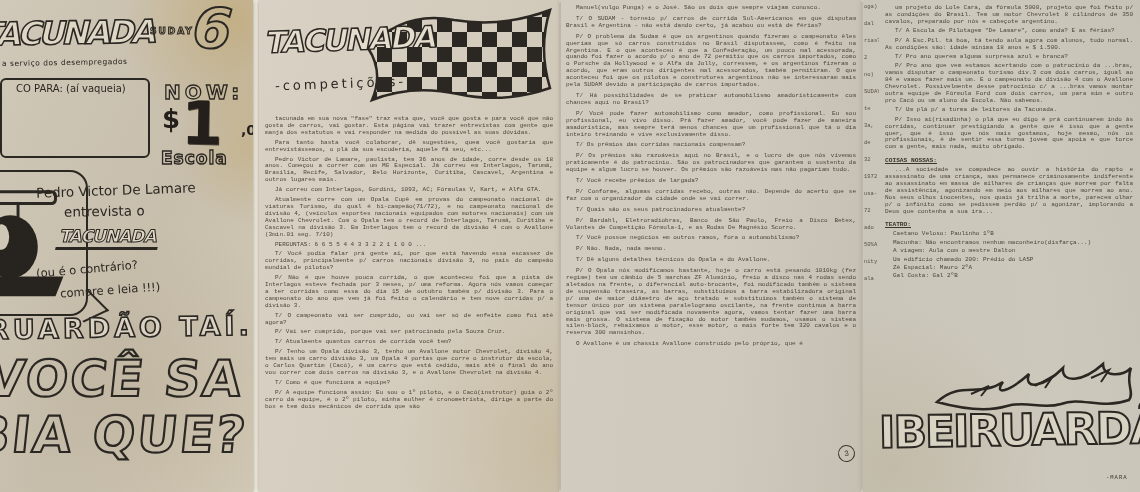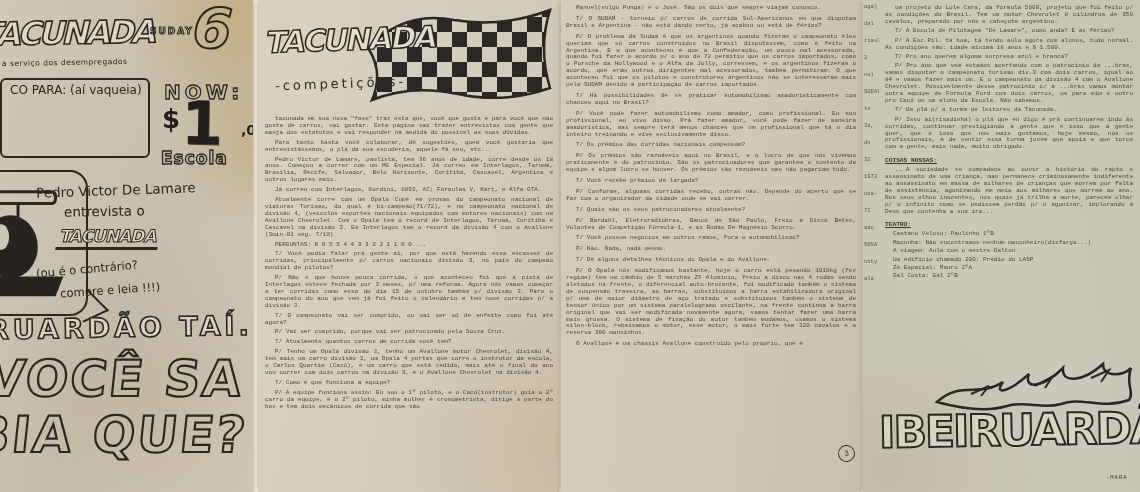--- a/index.html
+++ b/index.html
@@ -36,21 +36,21 @@
   .masthead1{left:-18px;top:14px;font-size:32px;font-weight:800;letter-spacing:-3px;
     transform:skewX(-14deg) rotate(-1deg);-webkit-text-stroke:1.6px #2b2722;
     color:#ded7c6;white-space:nowrap;}
   .tagline1{left:2px;top:58px;font-size:7.5px;letter-spacing:.5px;transform:rotate(-1deg);}
   .numlabel{left:150px;top:26px;font-size:9px;font-weight:700;letter-spacing:2px;
     color:transparent;-webkit-text-stroke:1px #2b2722;}
   .numsix{left:193px;top:-4px;font-size:56px;font-weight:700;font-style:italic;
     color:transparent;-webkit-text-stroke:2px #2b2722;transform:rotate(4deg);}
   .addrbox{left:0;top:78px;width:146px;height:76px;border:2px solid #2b2722;
     border-radius:6px;}
-  .addrlabel{position:absolute;top:3px;left:8px;font-size:12px;color:#2b2722;}
+  .addrlabel{position:absolute;top:3px;left:14px;font-size:10px;color:#2b2722;}
   .nowtxt{left:164px;top:80px;font-size:20px;font-weight:700;letter-spacing:4px;
     color:transparent;-webkit-text-stroke:1.3px #2b2722;}
   .dollar{left:162px;top:104px;font-size:26px;font-weight:800;color:#241f1a;}
   .bigone{left:181px;top:88px;font-size:60px;font-weight:900;color:#241f1a;
     transform:rotate(1deg);text-shadow:1px 1px 0 #4c443a;}
   .cents{left:221px;top:122px;font-size:14px;font-weight:800;color:#241f1a;margin-left:20px;}
   .pitcho{left:161px;top:148px;font-size:17px;font-weight:800;letter-spacing:1px;
     color:transparent;-webkit-text-stroke:1.3px #2b2722;}
   .bubble{left:-42px;top:170px;width:126px;height:142px;border:2px solid #2b2722;
     border-radius:18px;}

